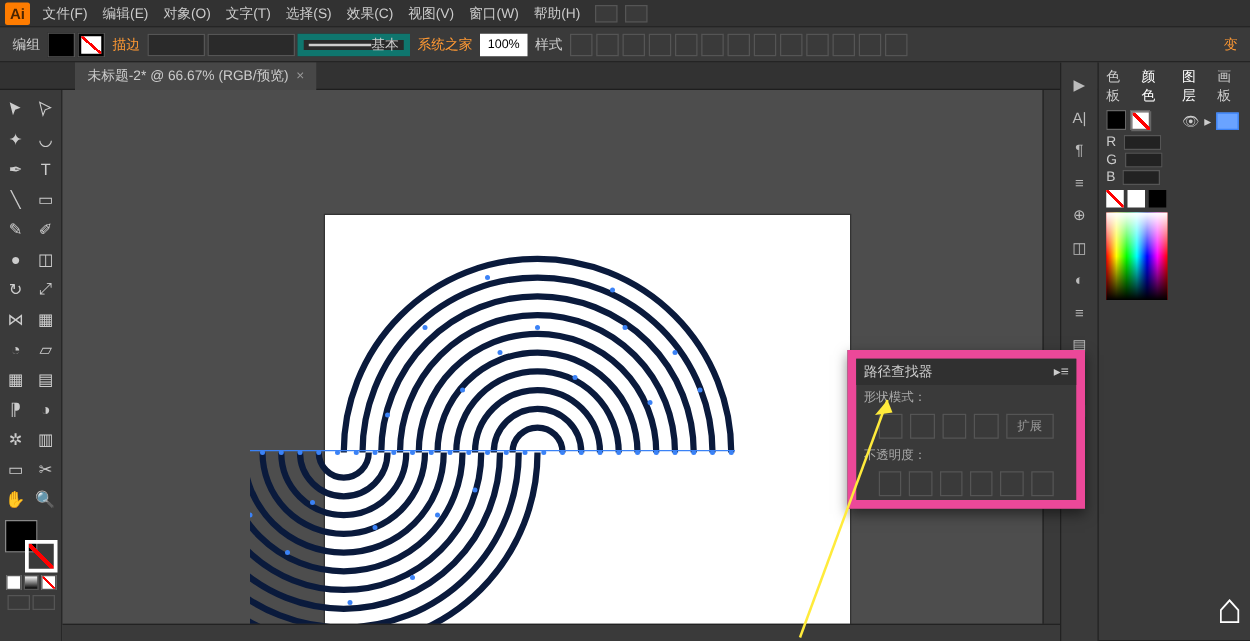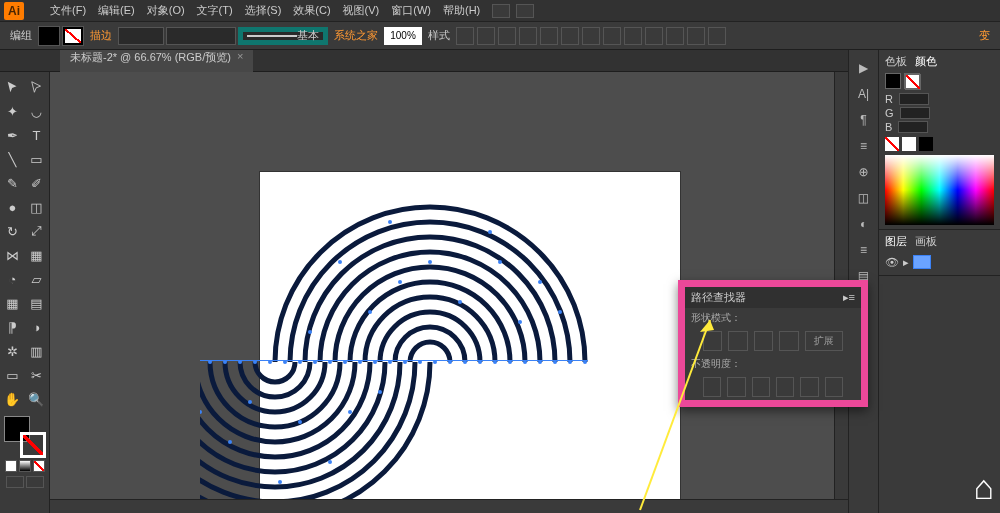--- a/index.html
+++ b/index.html
@@ -1,18 +1,18 @@
 <!DOCTYPE html>
 <html><head>
 <meta charset="utf-8">
 <style>
 *{margin:0;padding:0;box-sizing:border-box;font-family:"Microsoft YaHei",sans-serif;font-size:11px;color:#ccc;user-select:none}
 body{background:#323232;width:1000px;height:513px;overflow:hidden;position:relative}
 .menubar{height:22px;background:#323232;display:flex;align-items:center;padding-left:4px;border-bottom:1px solid #222}
-.ai-logo{width:20px;height:18px;background:#ff7c00;color:#4b2500;font-weight:bold;font-size:12px;display:flex;align-items:center;justify-content:center;margin-right:20px;border-radius:2px}
+.ai-logo{width:20px;height:18px;background:#ff7c00;color:#4b2500;font-weight:bold;font-size:12px;display:flex;align-items:center;justify-content:center;margin-right:4px;border-radius:2px}
 .menubar span{padding:0 6px;cursor:default}
 .menubar .mbtn{width:18px;height:14px;border:1px solid #555;margin-left:6px;background:#3a3a3a}
 .optbar{height:28px;background:#3a3a3a;display:flex;align-items:center;padding:0 6px;border-bottom:1px solid #1e1e1e;gap:2px}
 .optlabel{color:#ccc;padding:0 4px}
 .swatch{width:22px;height:20px;border:1px solid #555;background:#000;position:relative}
 .swatch.none::after{content:"";position:absolute;inset:2px;background:linear-gradient(to top right,transparent 45%,red 45%,red 55%,transparent 55%);background-color:#fff}
 .dd{width:46px;height:18px;background:#2a2a2a;border:1px solid #555}
 .stroke-prev{width:90px;height:18px;background:#2a2a2a;border:5px solid #0f766e;display:flex;align-items:center;justify-content:space-between;padding:0 4px}
 .stroke-prev .line{width:50px;height:2px;background:#ccc}
 .opac{width:38px;height:18px;background:#fff;color:#000;text-align:center;line-height:18px;font-size:10px}
@@ -26,26 +26,26 @@
 .fillstroke{position:relative;width:42px;height:42px;margin-top:6px}
 .fillbox{position:absolute;width:26px;height:26px;background:#000;border:1px solid #888;top:0;left:0}
 .strokebox{position:absolute;width:26px;height:26px;border:3px solid #fff;background:linear-gradient(to top right,transparent 44%,red 44%,red 56%,transparent 56%);bottom:0;right:0}
 .minisw{display:flex;gap:2px;margin-top:2px}
 .minisw div{width:12px;height:12px;border:1px solid #555}
 .minisw .c1{background:#fff}
 .minisw .c2{background:linear-gradient(#fff,#000)}
 .minisw .c3{background:#fff;position:relative}
 .minisw .c3::after{content:"";position:absolute;inset:0;background:linear-gradient(to top right,transparent 44%,red 44%,red 56%,transparent 56%)}
 .tabbar{height:22px;background:#323232;padding-left:60px;display:flex;align-items:center;border-bottom:1px solid #1e1e1e}
-.doctab{background:#474747;height:22px;padding:0 10px;display:flex;align-items:flex-start;gap:6px;font-size:10px;color:#ddd}
+.doctab{background:#474747;height:22px;padding:0 10px;display:flex;align-items:center;gap:6px;font-size:10px;color:#ddd}
 .doctab .x{color:#999}
 .canvas-area{flex:1;background:#4d4d4d;position:relative;overflow:hidden}
 .artboard{position:absolute;left:210px;top:100px;width:420px;height:350px;background:#fff;box-shadow:0 0 0 1px #333}
 .artwork{position:absolute;left:150px;top:120px}
-.rpanel{width:122px;background:#3a3a3a;border-left:1px solid #222;display:flex;flex-direction:column}
+.rpanel{width:122px;background:#3a3a3a;border-left:1px solid #222;display:flex;flex-direction:row}
 .iconstrip{width:30px;background:#3a3a3a;border-left:1px solid #222;position:absolute;right:122px;top:50px;bottom:0;display:flex;flex-direction:column;align-items:center;padding-top:8px;gap:6px}
 .iconstrip .si{width:20px;height:20px;display:flex;align-items:center;justify-content:center;color:#bbb;font-size:12px}
 .panel-sec{border-bottom:1px solid #222;padding:4px 6px}
 .panel-tabs{display:flex;gap:8px;font-size:10px;margin-bottom:4px}
 .panel-tabs .act{color:#fff}
 .sw-big{display:flex;gap:3px;margin:4px 0}
 .sw-big div{width:16px;height:16px;border:1px solid #666}
 .rgb-row{display:flex;align-items:center;gap:6px;font-size:10px;margin:2px 0}
 .rgb-row input{width:30px;height:12px;background:#222;border:1px solid #555;color:#ccc;font-size:9px}
 .spectrum{width:100%;height:70px;margin-top:4px;background:linear-gradient(to bottom,rgba(255,255,255,1),rgba(255,255,255,0) 50%,rgba(0,0,0,0) 50%,rgba(0,0,0,1)),linear-gradient(to right,red,yellow,lime,cyan,blue,magenta,red)}

